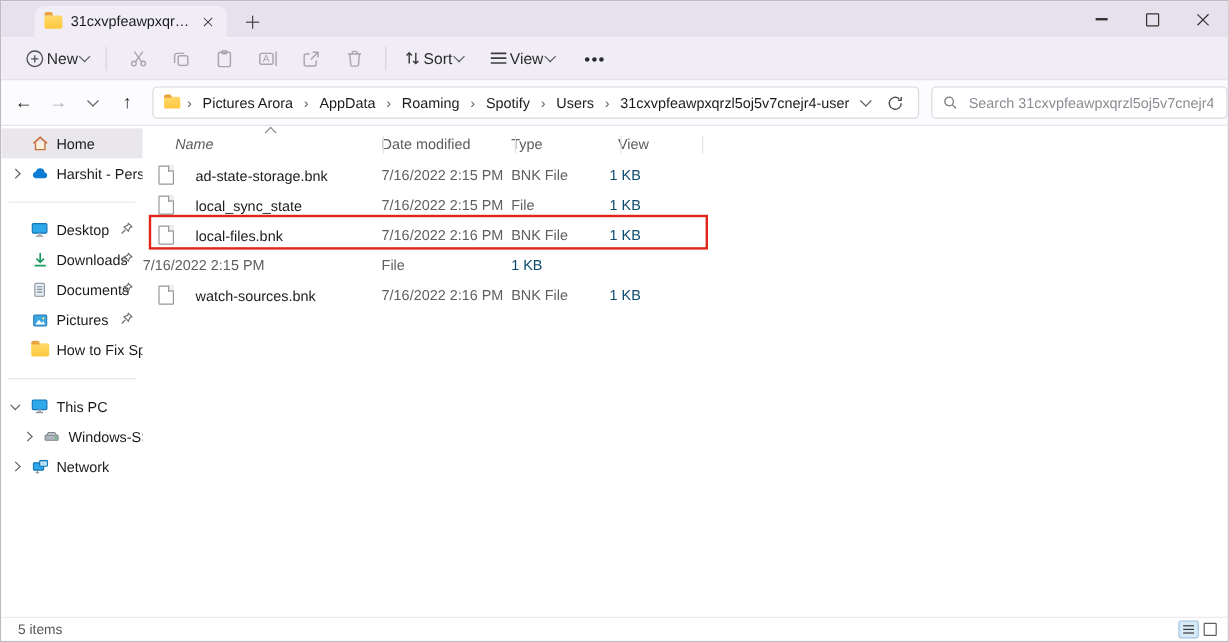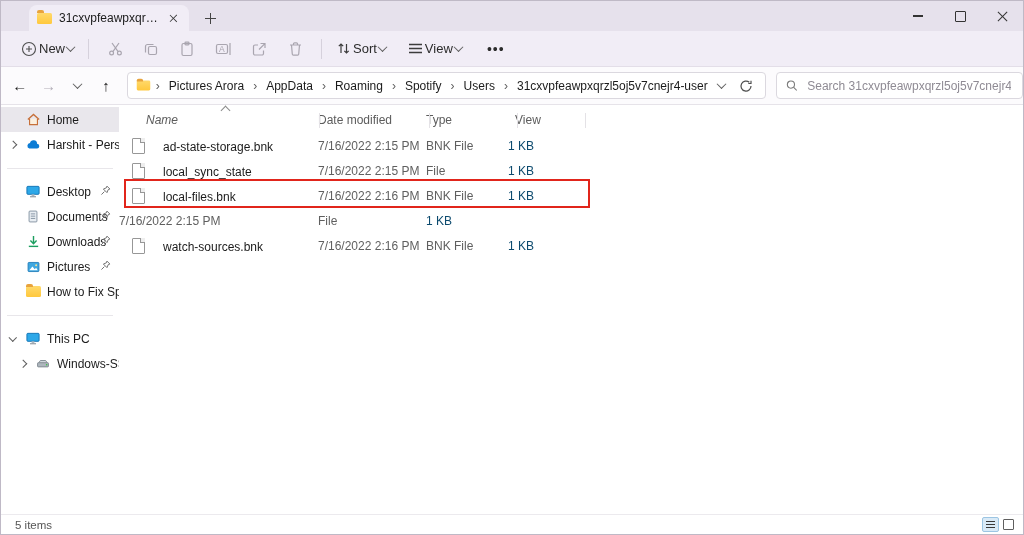--- a/index.html
+++ b/index.html
@@ -281,50 +281,50 @@
       <span class="side-label">Desktop</span>
       <span class="side-pin">
         <svg width="13" height="13" viewBox="0 0 16 16">
             <path d="M9.8 2.6 13.4 6.2 11.3 7 9.8 10.6 5.4 6.2 9 4.7zM6.6 9.4 3 13" fill="none" stroke="#6f6f6f" stroke-width="1.2"></path>
           </svg>
       </span>
     </div>
     <div class="side-item">
       <span class="chev-slot"></span>
       <span class="side-icon">
+        <svg width="15" height="15" viewBox="0 0 16 16">
+            <path d="M8 2v8M4.7 7 8 10.3 11.3 7" fill="none" stroke="#1C9E5F" stroke-width="1.5"></path>
+            <path d="M3 13.2h10" stroke="#1C9E5F" stroke-width="1.5"></path>
+          </svg>
+      </span>
+      <span class="side-label">Downloads</span>
+      <span class="side-pin">
+        <svg width="13" height="13" viewBox="0 0 16 16">
+            <path d="M9.8 2.6 13.4 6.2 11.3 7 9.8 10.6 5.4 6.2 9 4.7zM6.6 9.4 3 13" fill="none" stroke="#6f6f6f" stroke-width="1.2"></path>
+          </svg>
+      </span>
+    </div>
+    <div class="side-item">
+      <span class="chev-slot"></span>
+      <span class="side-icon">
         <svg width="14" height="15" viewBox="0 0 16 16">
             <rect x="3.5" y="1.8" width="9" height="12.4" rx="1" fill="#E9EEF3" stroke="#7D8C9B" stroke-width="1"></rect>
             <path d="M5.5 5h5M5.5 7.6h5M5.5 10.2h5" stroke="#7D8C9B" stroke-width="1"></path>
           </svg>
       </span>
       <span class="side-label">Documents</span>
       <span class="side-pin">
         <svg width="13" height="13" viewBox="0 0 16 16">
             <path d="M9.8 2.6 13.4 6.2 11.3 7 9.8 10.6 5.4 6.2 9 4.7zM6.6 9.4 3 13" fill="none" stroke="#6f6f6f" stroke-width="1.2"></path>
           </svg>
       </span>
     </div>
     <div class="side-item">
       <span class="chev-slot"></span>
       <span class="side-icon">
-        <svg width="15" height="15" viewBox="0 0 16 16">
-            <path d="M8 2v8M4.7 7 8 10.3 11.3 7" fill="none" stroke="#1C9E5F" stroke-width="1.5"></path>
-            <path d="M3 13.2h10" stroke="#1C9E5F" stroke-width="1.5"></path>
-          </svg>
-      </span>
-      <span class="side-label">Downloads</span>
-      <span class="side-pin">
-        <svg width="13" height="13" viewBox="0 0 16 16">
-            <path d="M9.8 2.6 13.4 6.2 11.3 7 9.8 10.6 5.4 6.2 9 4.7zM6.6 9.4 3 13" fill="none" stroke="#6f6f6f" stroke-width="1.2"></path>
-          </svg>
-      </span>
-    </div>
-    <div class="side-item">
-      <span class="chev-slot"></span>
-      <span class="side-icon">
         <svg width="15" height="14" viewBox="0 0 16 16">
             <rect x="1.8" y="2.8" width="12.4" height="10.4" rx="1" fill="#3FA7E0" stroke="#1F7CB8" stroke-width="1"></rect>
             <path d="M3.2 11.8 6.8 7.4l2.6 3.1 1.6-1.7 1.8 3z" fill="#fff"></path>
             <circle cx="11" cy="6" r="1.1" fill="#FFE28A"></circle>
           </svg>
       </span>
       <span class="side-label">Pictures</span>
       <span class="side-pin">
         <svg width="13" height="13" viewBox="0 0 16 16">
             <path d="M9.8 2.6 13.4 6.2 11.3 7 9.8 10.6 5.4 6.2 9 4.7zM6.6 9.4 3 13" fill="none" stroke="#6f6f6f" stroke-width="1.2"></path>
@@ -357,20 +357,33 @@
           <span class="chev chev-right"></span>
         </span>
       <span class="side-icon">
         <svg width="16" height="14" viewBox="0 0 16 16">
             <path d="M3.2 6.5 5 4h6l1.8 2.5" fill="#D2D8DD" stroke="#7C858D" stroke-width="1"></path>
             <rect x="1.8" y="6.5" width="12.4" height="4.8" rx="0.8" fill="#AEB6BD" stroke="#7C858D" stroke-width="1"></rect>
             <circle cx="12.2" cy="8.9" r="0.9" fill="#35C241"></circle>
           </svg>
       </span>
       <span class="side-label">Windows-SSD (C:</span>
+    </div>
+    <div class="side-item">
+      <span class="chev-slot">
+          <span class="chev chev-right"></span>
+        </span>
+      <span class="side-icon">
+        <svg width="15" height="15" viewBox="0 0 16 16">
+            <rect x="2" y="5" width="9" height="6.5" rx="0.8" fill="#2DA8E8" stroke="#1374B5" stroke-width="1"></rect>
+            <rect x="7.5" y="3" width="7" height="5" rx="0.8" fill="#B7E0F5" stroke="#1374B5" stroke-width="1"></rect>
+            <path d="M5.5 11.5v2M4 13.8h3" stroke="#7C858D" stroke-width="1"></path>
+          </svg>
+      </span>
+      <span class="side-label">Network</span>
     </div>
   </div>
 
   <div class="content">
     <div class="lheader">
       <span class="sort-caret"></span>
       <div class="grid-row">
         <span class="h-name">Name</span>
         <span>Date modified</span>
         <span>Type</span>

